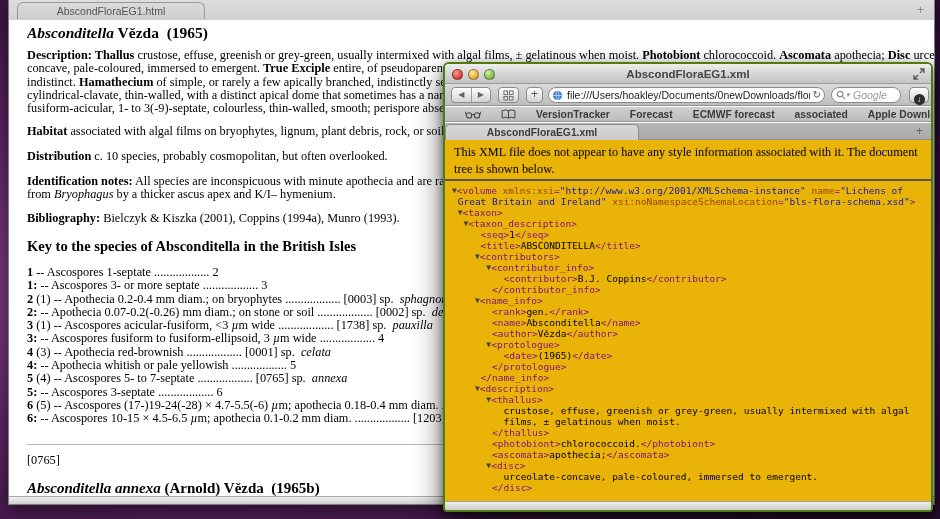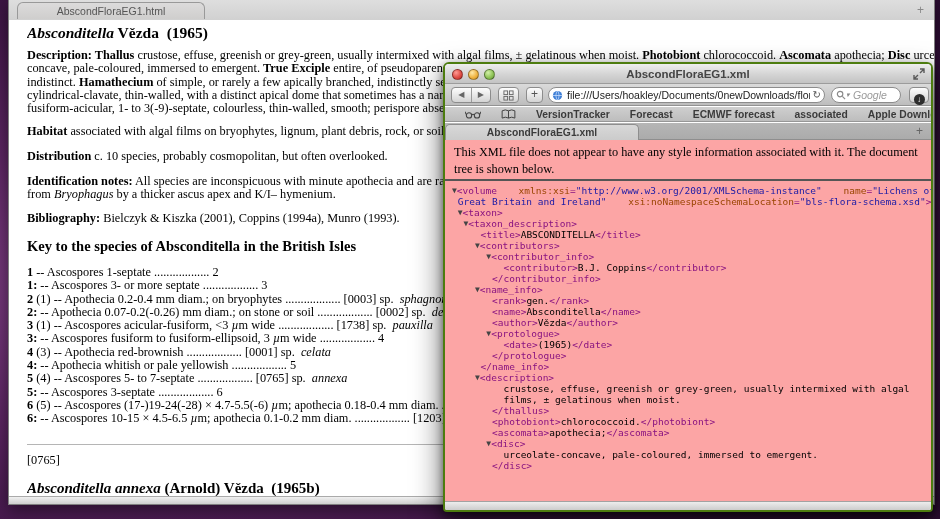--- a/index.html
+++ b/index.html
@@ -7,21 +7,21 @@
   body { font-family:"Liberation Sans", sans-serif; position:relative;
          background: radial-gradient(ellipse at 22% 55%, #8a4790 0%, #5d2663 38%, #3a1341 75%, #2a0c30 100%); }
 
   
   .seg-r { font-style:normal; font-weight:normal; }
   .seg-b { font-weight:bold; }
   .seg-i { font-style:italic; }
   .seg-bi { font-weight:bold; font-style:italic; }
   .seg-ar { color:#444; font-size:8px; vertical-align:1px; }
   .seg-tg { color:#881280; }
-  .seg-an { color:#994500;margin-left:16px; }
+  .seg-an { color:#994500; }
   .seg-av { color:#1a1aa6; }
   .seg-tx { color:#000; }
 
   
   .back-window { position:absolute; left:8px; top:0; width:927px; height:505px;
                  background:#fff; border:1px solid #7e7e7e; border-top:none;
                  box-shadow:0 5px 16px rgba(0,0,0,.5); }
   .bw-tabstrip { position:absolute; left:0; top:0; right:0; height:34px;
                  background:linear-gradient(#dedede,#c8c8c8); border-bottom:1px solid #9b9b9b; }
   .bw-tab { position:absolute; left:8px; top:2px; width:188px; height:17px;
@@ -84,21 +84,21 @@
   .bm-overflow { margin-left:auto; font-size:11px; font-weight:bold; color:#555; }
 
   .fw-tabbar { position:absolute; left:0; top:59px; right:0; height:17px;
                background:linear-gradient(#b6b6b6,#ababab); border-bottom:1px solid #8e8e8e; }
   .fw-tab { position:absolute; left:0; top:1px; width:194px; height:16px;
             background:linear-gradient(#d8d8d8,#cbcbcb); border:1px solid #8e8e8e; border-bottom:none;
             border-radius:5px 5px 0 0; text-align:center; font-size:10.3px; font-weight:bold;
             color:#3c3c3c; line-height:15px; }
   .fw-plus { position:absolute; right:8px; top:1px; font-size:12px; color:#666; line-height:15px; }
 
-  .fw-content { position:absolute; left:0; top:76px; right:0; height:365px; background:#fca5a5; overflow:hidden; }
+  .fw-content { position:absolute; left:0; top:76px; right:0; height:365px; background:#eab308; overflow:hidden; }
   .xml-msg { position:absolute; left:9px; top:4px; right:5px; font-family:"Liberation Serif", serif;
              font-size:12.3px; line-height:17px; color:#000; }
   .xml-divider { position:absolute; left:0; top:39px; right:0; border-top:2px solid #555; }
   .xml-tree { position:absolute; left:7px; top:45px; right:0; font-family:"DejaVu Sans Mono", monospace;
               font-size:9.5px; line-height:11px; }
   .xml-row { white-space:pre; }
   .fw-bottom { position:absolute; left:0; bottom:0; right:0; height:9px;
                background:linear-gradient(#ededed,#cccccc); border-top:1px solid #a2a2a2; }
 
   svg { display:block; }
@@ -202,34 +202,36 @@
   </div>
 
   <div class="fw-content">
     <div class="xml-msg">This XML file does not appear to have any style information associated with it. The document tree is shown below.</div>
     <div class="xml-divider"></div>
     <div class="xml-tree">
         <div class="xml-row"><span class="seg-ar">▼</span><span class="seg-tg">&lt;volume</span><span class="seg-tx"> </span><span class="seg-an">xmlns:xsi</span><span class="seg-tg">=</span><span class="seg-av">"http://www.w3.org/2001/XMLSchema-instance"</span><span class="seg-tx"> </span><span class="seg-an">name</span><span class="seg-tg">=</span><span class="seg-av">"Lichens of</span></div>
         <div class="xml-row"><span class="seg-tx"> </span><span class="seg-av">Great Britain and Ireland"</span><span class="seg-tx"> </span><span class="seg-an">xsi:noNamespaceSchemaLocation</span><span class="seg-tg">=</span><span class="seg-av">"bls-flora-schema.xsd"</span><span class="seg-tg">&gt;</span></div>
         <div class="xml-row"><span class="seg-tx"> </span><span class="seg-ar">▼</span><span class="seg-tg">&lt;taxon&gt;</span></div>
         <div class="xml-row"><span class="seg-tx">  </span><span class="seg-ar">▼</span><span class="seg-tg">&lt;taxon_description&gt;</span></div>
+        <div class="xml-row"><span class="seg-tx">     </span><span class="seg-tg">&lt;seq&gt;</span><span class="seg-tx">1</span><span class="seg-tg">&lt;/seq&gt;</span></div>
         <div class="xml-row"><span class="seg-tx">     </span><span class="seg-tg">&lt;title&gt;</span><span class="seg-tx">ABSCONDITELLA</span><span class="seg-tg">&lt;/title&gt;</span></div>
         <div class="xml-row"><span class="seg-tx">    </span><span class="seg-ar">▼</span><span class="seg-tg">&lt;contributors&gt;</span></div>
         <div class="xml-row"><span class="seg-tx">      </span><span class="seg-ar">▼</span><span class="seg-tg">&lt;contributor_info&gt;</span></div>
         <div class="xml-row"><span class="seg-tx">         </span><span class="seg-tg">&lt;contributor&gt;</span><span class="seg-tx">B.J. Coppins</span><span class="seg-tg">&lt;/contributor&gt;</span></div>
         <div class="xml-row"><span class="seg-tx">       </span><span class="seg-tg">&lt;/contributor_info&gt;</span></div>
         <div class="xml-row"><span class="seg-tx">    </span><span class="seg-ar">▼</span><span class="seg-tg">&lt;name_info&gt;</span></div>
         <div class="xml-row"><span class="seg-tx">       </span><span class="seg-tg">&lt;rank&gt;</span><span class="seg-tx">gen.</span><span class="seg-tg">&lt;/rank&gt;</span></div>
         <div class="xml-row"><span class="seg-tx">       </span><span class="seg-tg">&lt;name&gt;</span><span class="seg-tx">Absconditella</span><span class="seg-tg">&lt;/name&gt;</span></div>
         <div class="xml-row"><span class="seg-tx">       </span><span class="seg-tg">&lt;author&gt;</span><span class="seg-tx">Vězda</span><span class="seg-tg">&lt;/author&gt;</span></div>
         <div class="xml-row"><span class="seg-tx">      </span><span class="seg-ar">▼</span><span class="seg-tg">&lt;protologue&gt;</span></div>
         <div class="xml-row"><span class="seg-tx">         </span><span class="seg-tg">&lt;date&gt;</span><span class="seg-tx">(1965)</span><span class="seg-tg">&lt;/date&gt;</span></div>
         <div class="xml-row"><span class="seg-tx">       </span><span class="seg-tg">&lt;/protologue&gt;</span></div>
         <div class="xml-row"><span class="seg-tx">     </span><span class="seg-tg">&lt;/name_info&gt;</span></div>
         <div class="xml-row"><span class="seg-tx">    </span><span class="seg-ar">▼</span><span class="seg-tg">&lt;description&gt;</span></div>
+        <div class="xml-row"><span class="seg-tx">      </span><span class="seg-ar">▼</span><span class="seg-tg">&lt;thallus&gt;</span></div>
         <div class="xml-row"><span class="seg-tx">         crustose, effuse, greenish or grey-green, usually intermixed with algal</span></div>
         <div class="xml-row"><span class="seg-tx">         films, ± gelatinous when moist.</span></div>
         <div class="xml-row"><span class="seg-tx">       </span><span class="seg-tg">&lt;/thallus&gt;</span></div>
         <div class="xml-row"><span class="seg-tx">       </span><span class="seg-tg">&lt;photobiont&gt;</span><span class="seg-tx">chlorococcoid.</span><span class="seg-tg">&lt;/photobiont&gt;</span></div>
         <div class="xml-row"><span class="seg-tx">       </span><span class="seg-tg">&lt;ascomata&gt;</span><span class="seg-tx">apothecia;</span><span class="seg-tg">&lt;/ascomata&gt;</span></div>
         <div class="xml-row"><span class="seg-tx">      </span><span class="seg-ar">▼</span><span class="seg-tg">&lt;disc&gt;</span></div>
         <div class="xml-row"><span class="seg-tx">         urceolate-concave, pale-coloured, immersed to emergent.</span></div>
         <div class="xml-row"><span class="seg-tx">       </span><span class="seg-tg">&lt;/disc&gt;</span></div>
       </div>
   </div>

